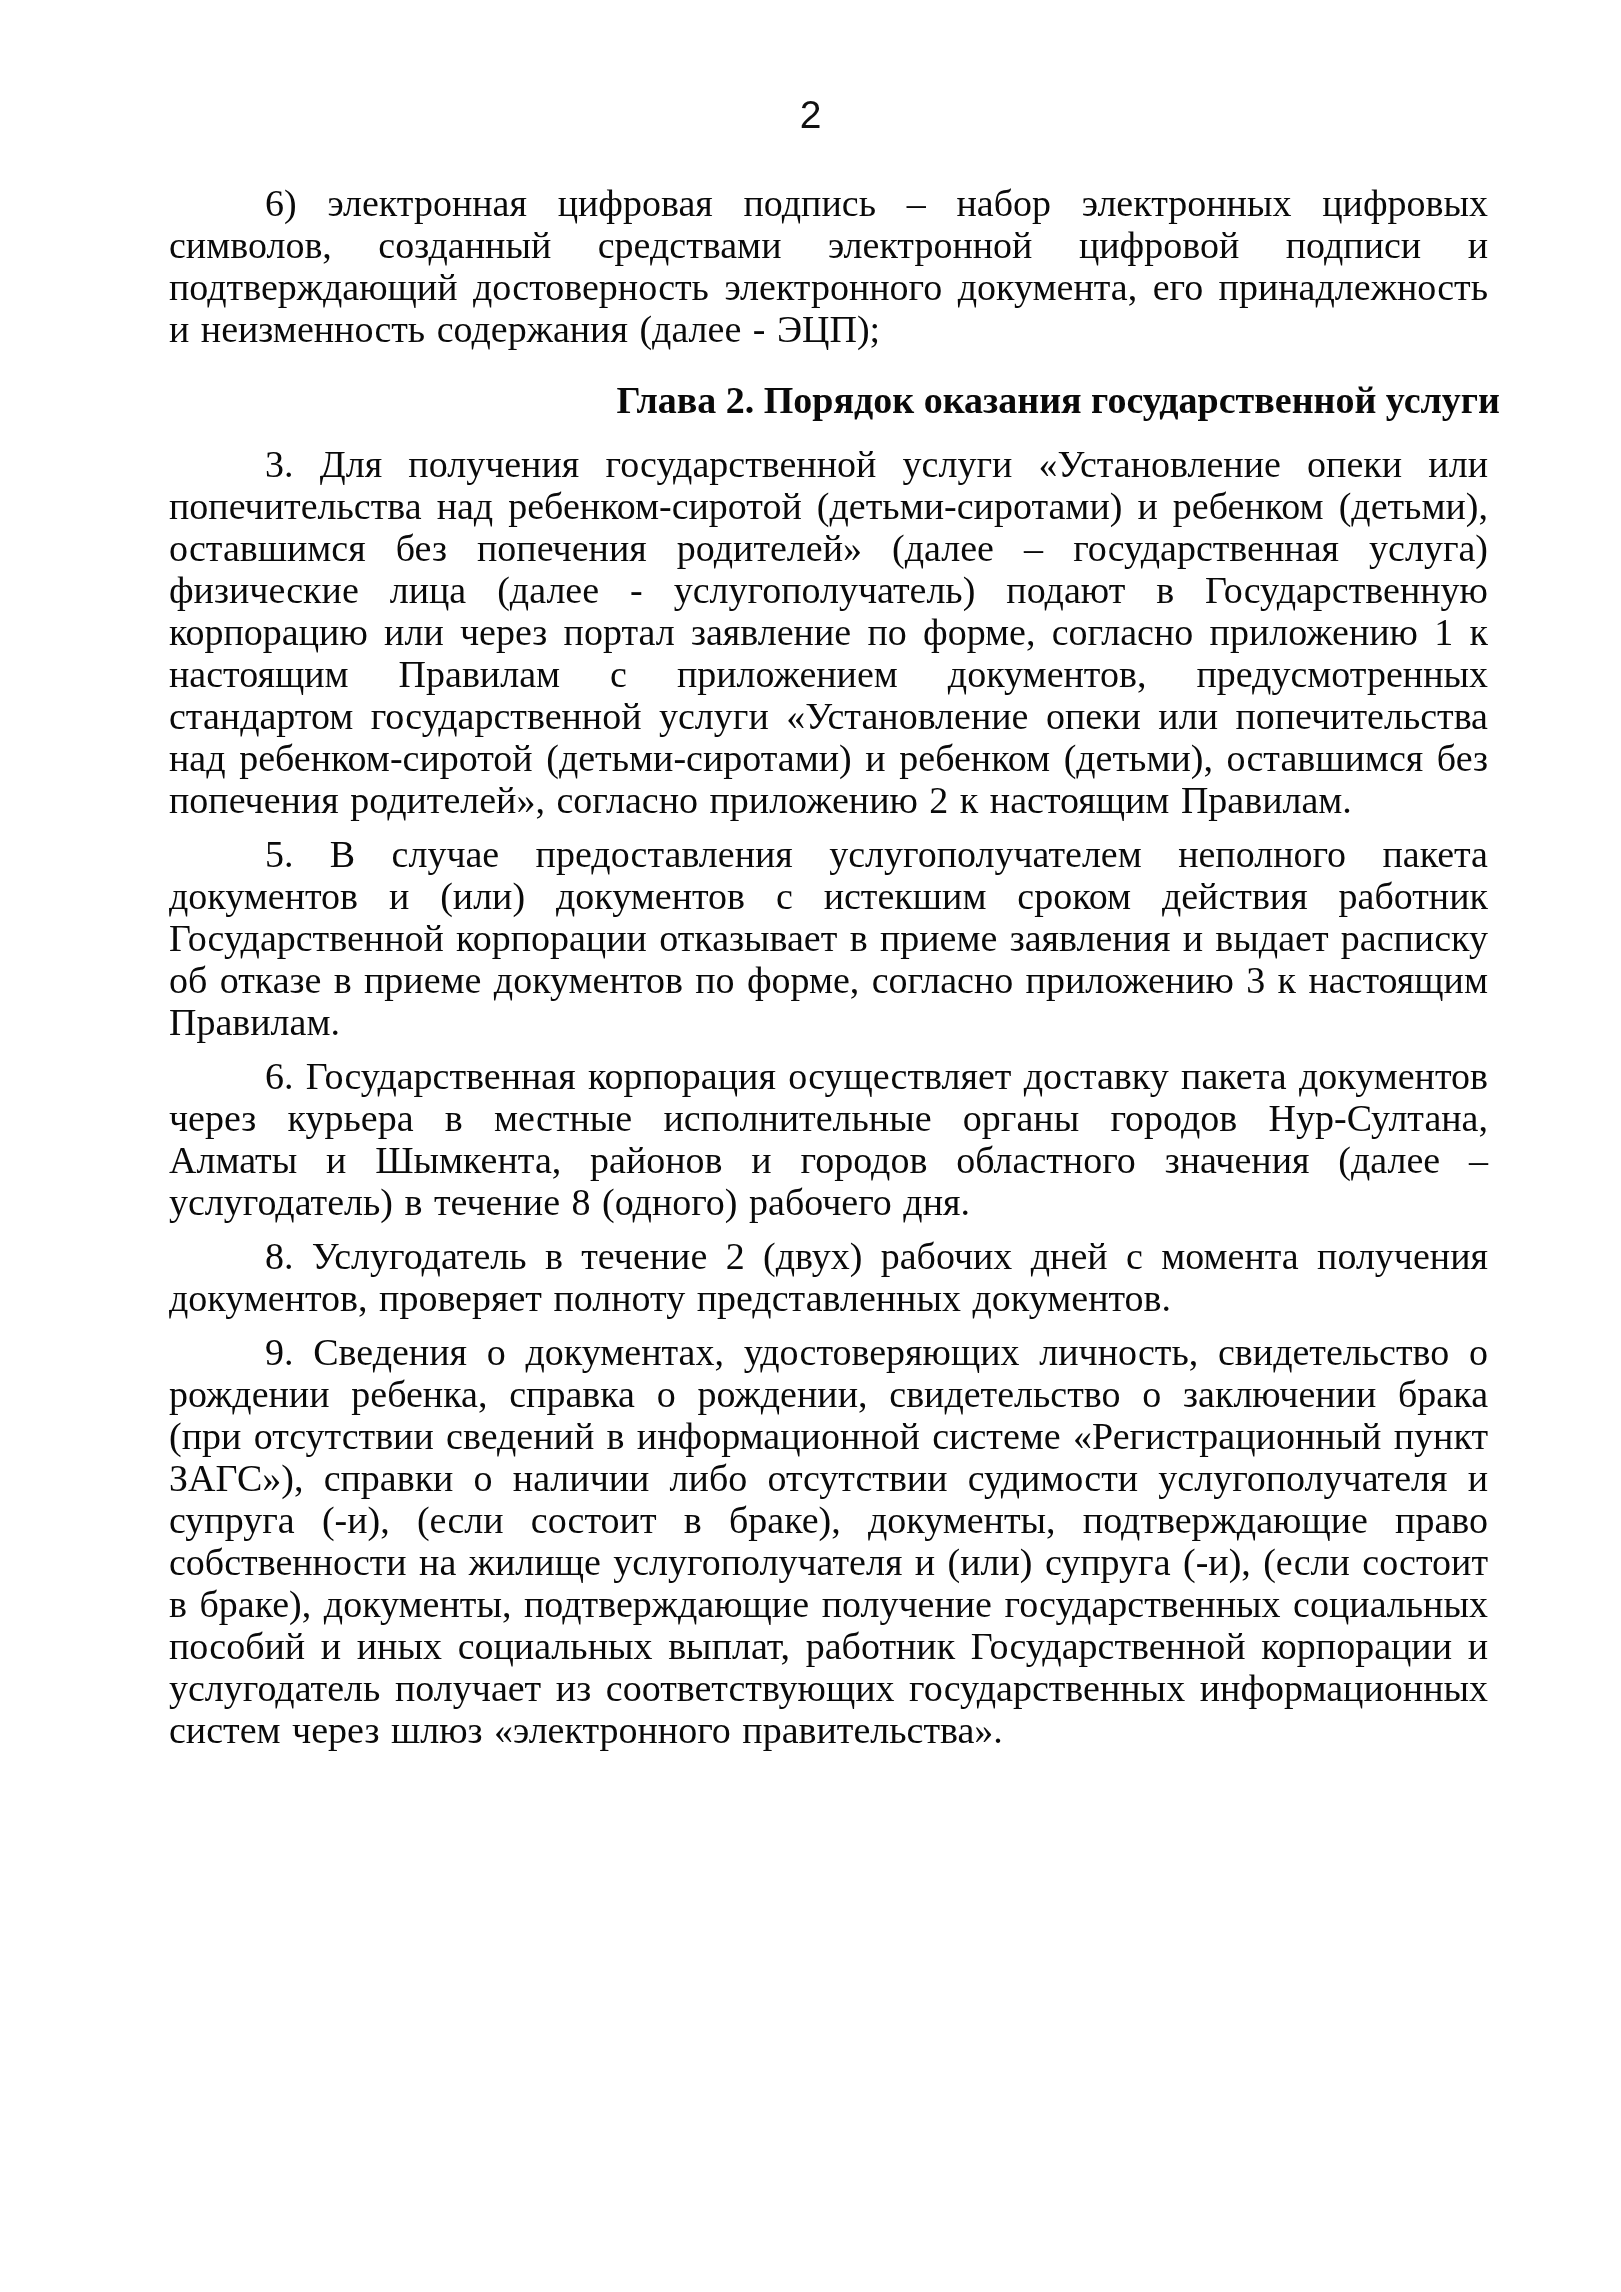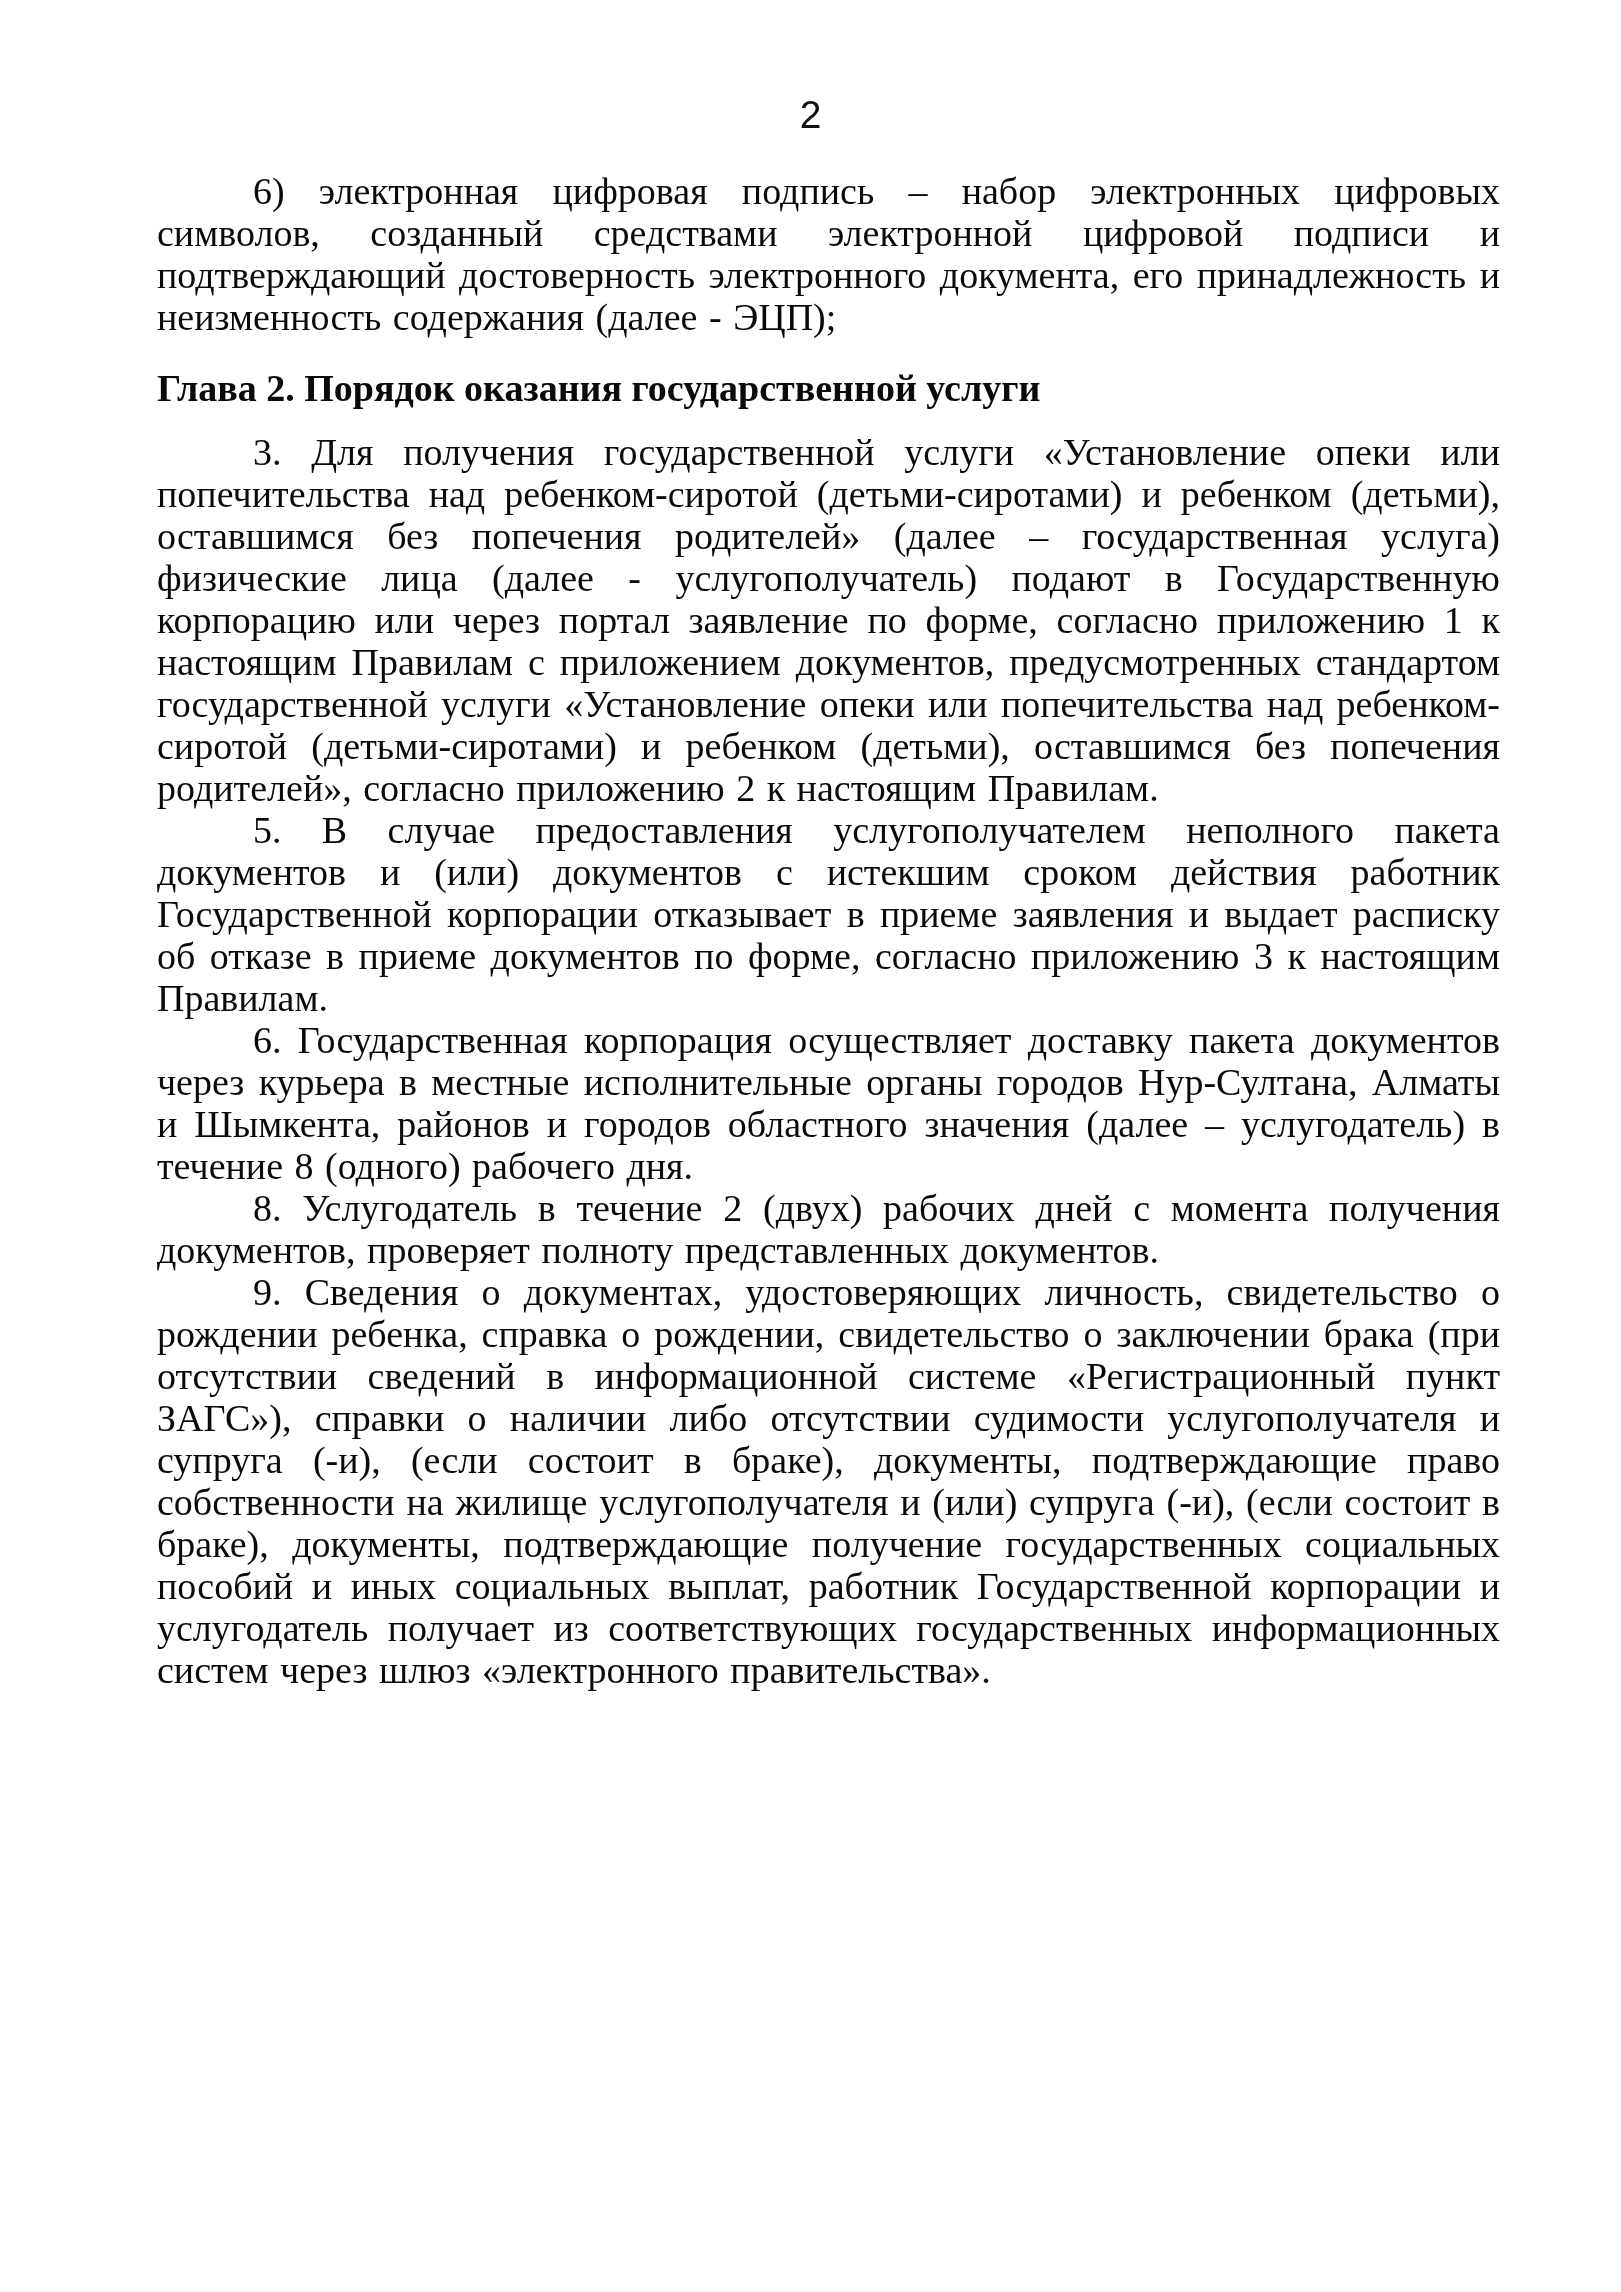--- a/index.html
+++ b/index.html
@@ -32,27 +32,27 @@
   }
   .doc {
     position: absolute;
     left: 157px;
     top: 0;
     width: 1343px;
     padding-top: 170px;
     text-align: justify;
   }
   .para {
-    margin: 0;
+    margin: 12px;
     text-indent: 96px;
     word-spacing: 2px;
   }
   .heading {
     margin: 29px 0 21.6px 0;
-    text-align: left;
+    text-align: right;
     text-indent: 0;
     font-size: 38px;
     line-height: 42px;
     font-weight: bold;
   }
 </style>
 </head>
 <body>
 
 <div class="page">

